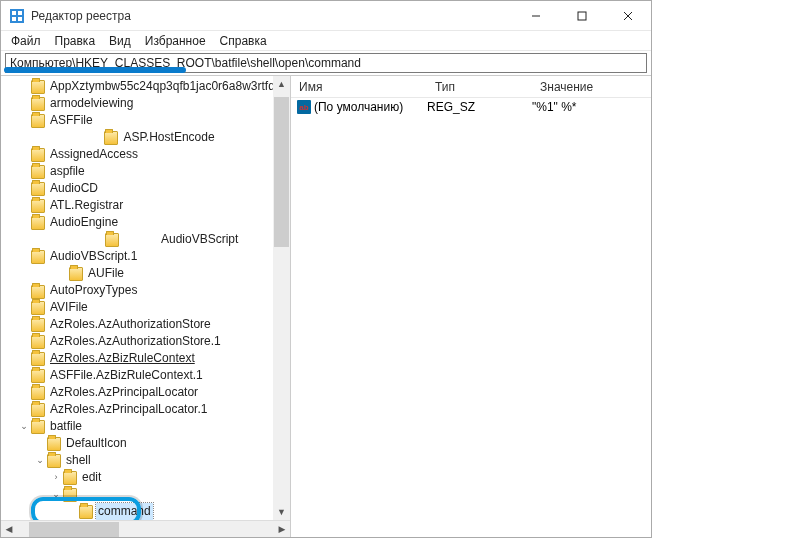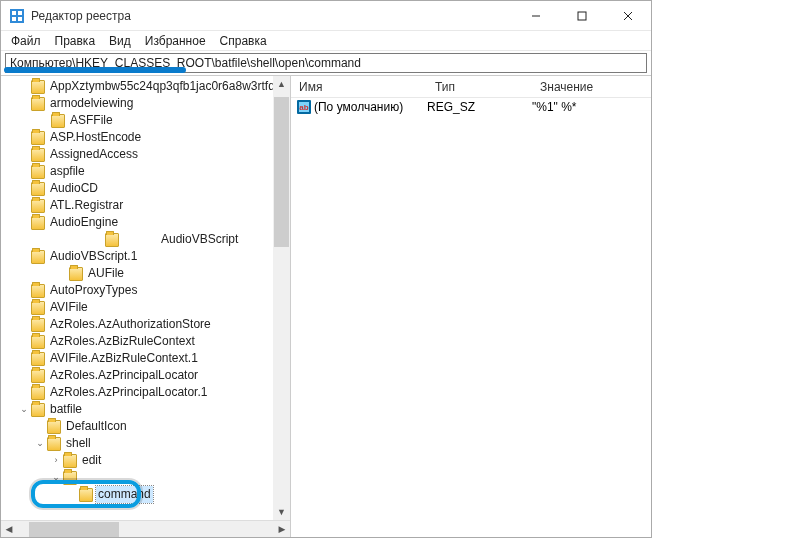--- a/index.html
+++ b/index.html
@@ -31,21 +31,21 @@
 .tree-vscroll .arrow { height:16px; width:100%; text-align:center; color:#555; font-size:9px; line-height:16px;}
 .tree-vscroll .track { flex:1; width:100%; position:relative;}
 .tree-vscroll .thumb { position:absolute; top:5px; width:15px; left:1px; height:150px; background:#cdcdcd;}
 .list-panel { flex:1; display:flex; flex-direction:column; }
 .list-header { display:flex; height:22px; border-bottom:1px solid #e8e8e8; align-items:center; background:#fff;}
 .list-header .col { padding:0 8px; color:#333; font-size:12px; border-right:1px solid transparent; }
 .list-row { display:flex; height:18px; align-items:center; padding-left:6px; font-size:12px;}
 .list-row .c1 { width:130px; display:flex; align-items:center; gap:3px;}
 .list-row .c2 { width:105px; }
 .list-row .c3 { flex:1; }
-.str-icon { width:14px; height:14px; border:2px solid #0369a1; background:#7dd3fc; display:inline-flex; align-items:center; justify-content:center; font-size:8px; color:#c33; font-weight:bold; border-radius:1px;}
+.str-icon { width:14px; height:14px; border:7px solid #0369a1; background:#7dd3fc; display:inline-flex; align-items:center; justify-content:center; font-size:8px; color:#c33; font-weight:bold; border-radius:1px;}
 .ringbox { position:absolute; border:4px solid #0a9de0; border-radius:12px; left:30px; width:110px; height:28px; pointer-events:none; box-shadow:0 0 0 2px rgba(0,0,0,.15);}
 svg { display:block;}
 </style>
 </head>
 <body>
 
 <div class="window">
 
   <div class="titlebar">
     <span class="icon">
@@ -99,27 +99,27 @@
             <span class="expander"></span>
             <span class="folder"></span>
             <span class="label">AppXztymbw55c24qp3qfb1jac0r6a8w3rtfq</span>
           </div>
           <div class="node" style="position: relative;">
             <span class="indent" style="width: 16px;"></span>
             <span class="expander"></span>
             <span class="folder"></span>
             <span class="label">armodelviewing</span>
           </div>
-          <div class="node" style="position: relative; margin-left: 20px;">
+          <div class="node" style="position: relative;">
             <span class="indent" style="width: 16px;"></span>
             <span class="expander"></span>
             <span class="folder"></span>
             <span class="label">ASFFile</span>
           </div>
-          <div class="node" style="position: relative;">
+          <div class="node" style="position: relative; justify-content: center;">
             <span class="indent" style="width: 16px;"></span>
             <span class="expander"></span>
             <span class="folder"></span>
             <span class="label">ASP.HostEncode</span>
           </div>
           <div class="node" style="position: relative;">
             <span class="indent" style="width: 16px;"></span>
             <span class="expander"></span>
             <span class="folder"></span>
             <span class="label">AssignedAccess</span>
@@ -159,21 +159,21 @@
             <span class="expander"></span>
             <span class="folder"></span>
             <span class="label">AudioVBScript.1</span>
           </div>
           <div class="node" style="position: relative; margin-left: 38px;">
             <span class="indent" style="width: 16px;"></span>
             <span class="expander"></span>
             <span class="folder"></span>
             <span class="label">AUFile</span>
           </div>
-          <div class="node" style="position: relative;">
+          <div class="node" style="position: relative; align-items: flex-end;">
             <span class="indent" style="width: 16px;"></span>
             <span class="expander"></span>
             <span class="folder"></span>
             <span class="label">AutoProxyTypes</span>
           </div>
           <div class="node" style="position: relative;">
             <span class="indent" style="width: 16px;"></span>
             <span class="expander"></span>
             <span class="folder"></span>
             <span class="label">AVIFile</span>
@@ -181,27 +181,33 @@
           <div class="node" style="position: relative; align-items: center;">
             <span class="indent" style="width: 16px;"></span>
             <span class="expander"></span>
             <span class="folder"></span>
             <span class="label">AzRoles.AzAuthorizationStore</span>
           </div>
           <div class="node" style="position: relative;">
             <span class="indent" style="width: 16px;"></span>
             <span class="expander"></span>
             <span class="folder"></span>
+            <span class="label">AzRoles.AzAuthorizationStore.1</span>
+          </div>
+          <div class="node" style="position: relative; text-decoration: underline;">
+            <span class="indent" style="width: 16px;"></span>
+            <span class="expander"></span>
+            <span class="folder"></span>
             <span class="label">AzRoles.AzBizRuleContext</span>
           </div>
           <div class="node" style="position: relative;">
             <span class="indent" style="width: 16px;"></span>
             <span class="expander"></span>
             <span class="folder"></span>
-            <span class="label">AVIFile.AzBizRuleContext.1</span>
+            <span class="label">ASFFile.AzBizRuleContext.1</span>
           </div>
           <div class="node" style="position: relative;">
             <span class="indent" style="width: 16px;"></span>
             <span class="expander"></span>
             <span class="folder"></span>
             <span class="label">AzRoles.AzPrincipalLocator</span>
           </div>
           <div class="node" style="position: relative;">
             <span class="indent" style="width: 16px;"></span>
             <span class="expander"></span>

